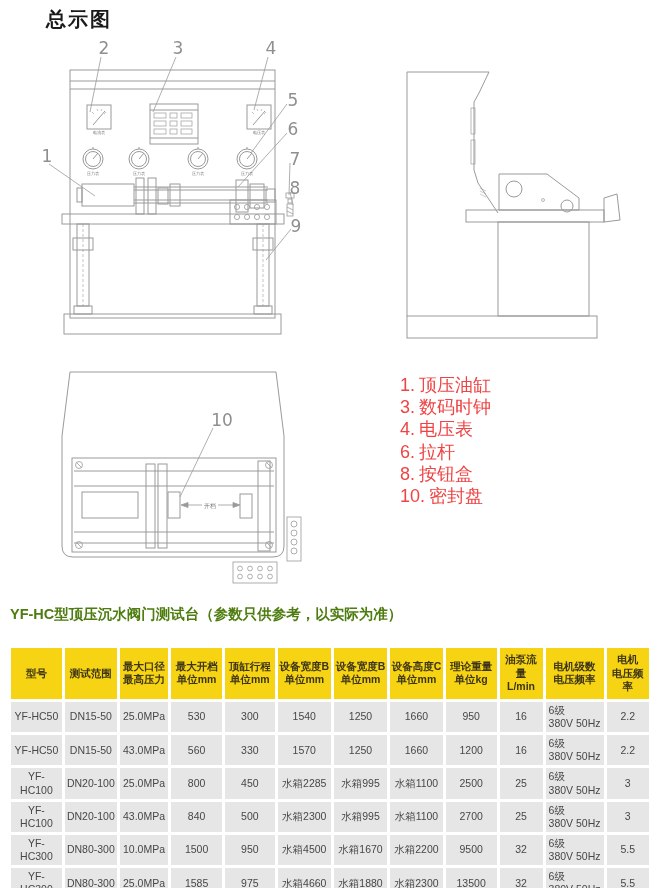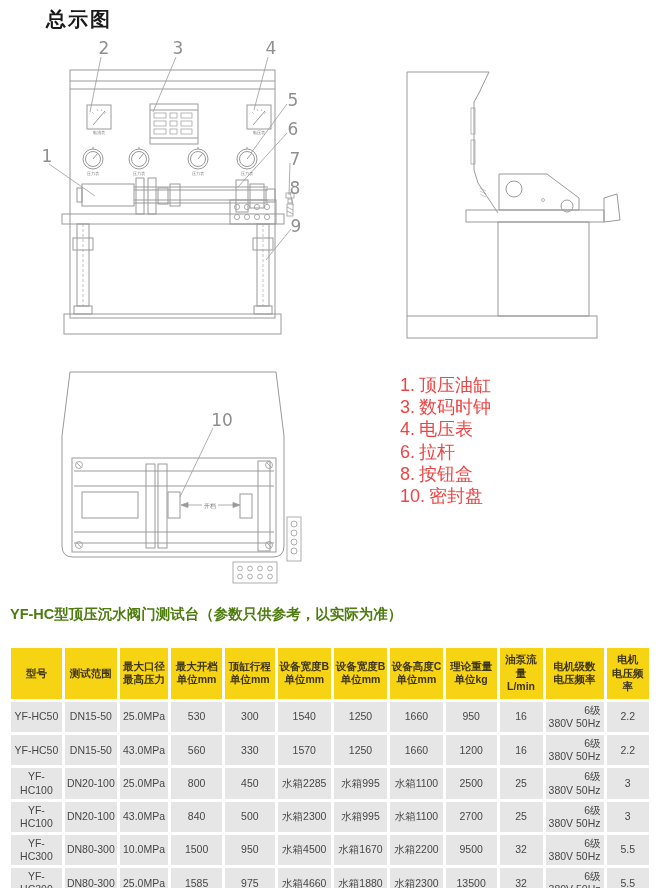--- a/index.html
+++ b/index.html
@@ -30,21 +30,21 @@
     background:var(--header-bg,#f6d313);
     color:#3d3518;font-size:10.5px;font-weight:bold;
     padding:5px 1px;line-height:1.3;text-align:center;vertical-align:middle;
     height:32px;
   }
   table.spec-table td{
     background:var(--row-bg,#e6e6e6);
     color:#474747;font-size:10.5px;text-align:center;vertical-align:middle;
     padding:2px 1px;line-height:1.25;height:26px;
   }
-  td .two-line{display:inline-block;text-align:right;}
+  td .two-line{display:inline-block;text-align:left;}
 </style>
 </head>
 <body>
 
 <div class="page-title">总示图</div>
 
 <svg class="drawing-svg" width="660" height="600" viewBox="0 0 660 600" font-family="DejaVu Sans, sans-serif">
   <g stroke="#9a9a9a" stroke-width="1" fill="none">
 
     <g>

